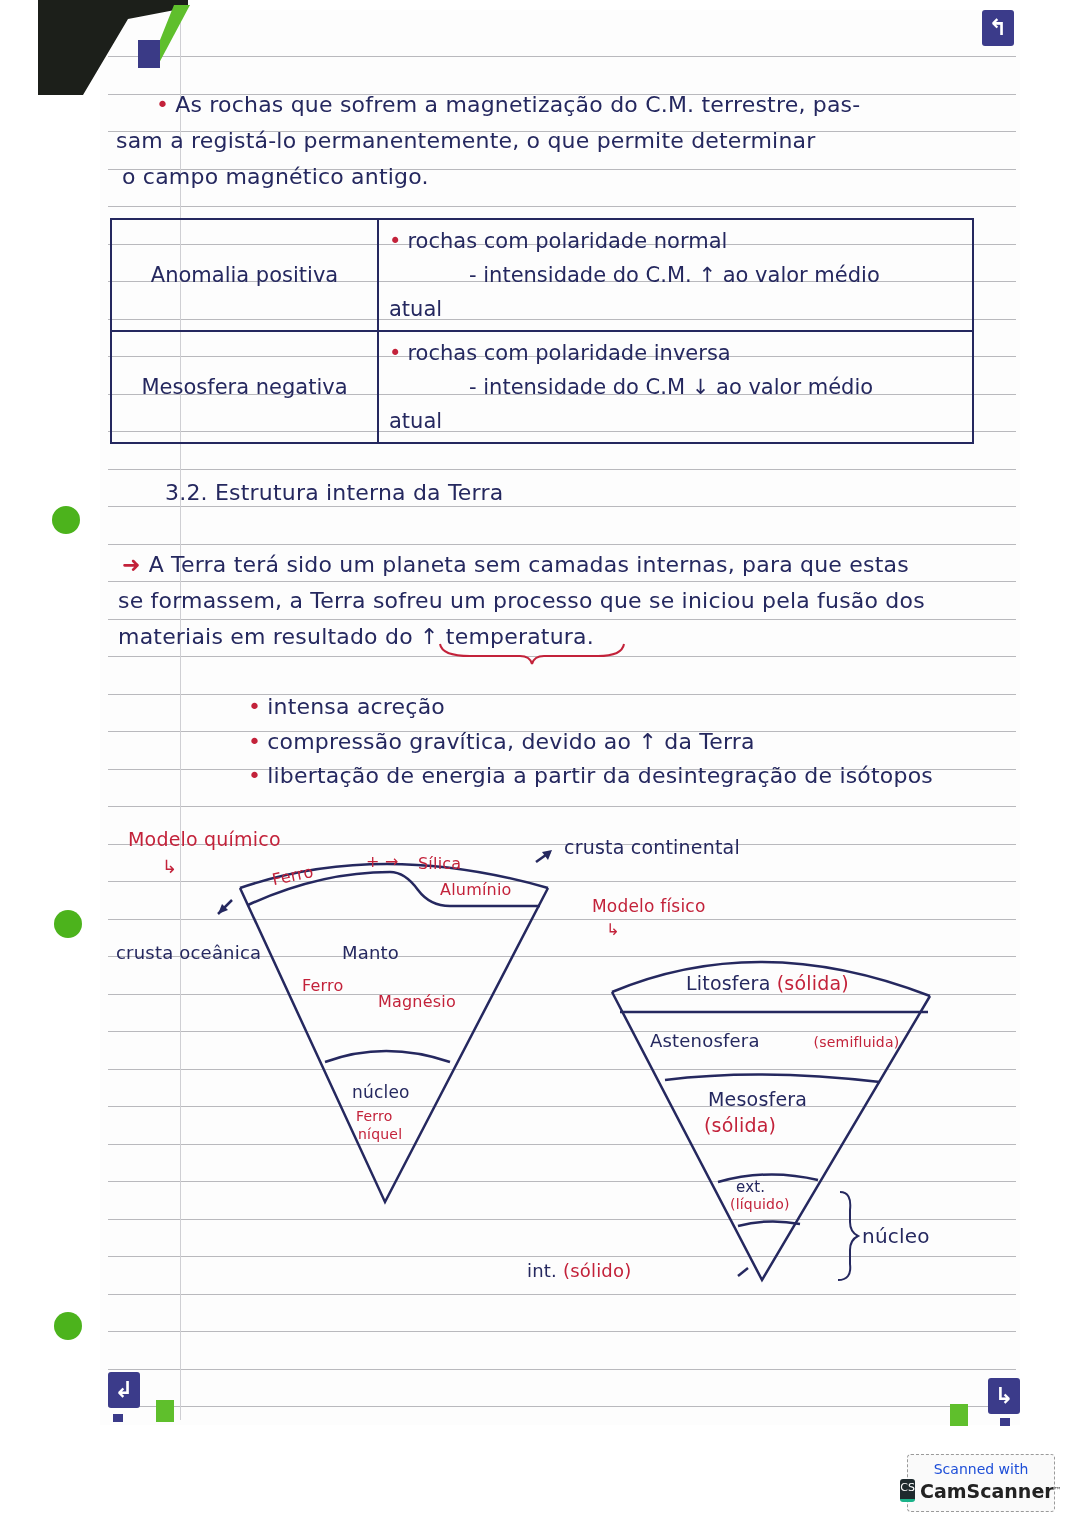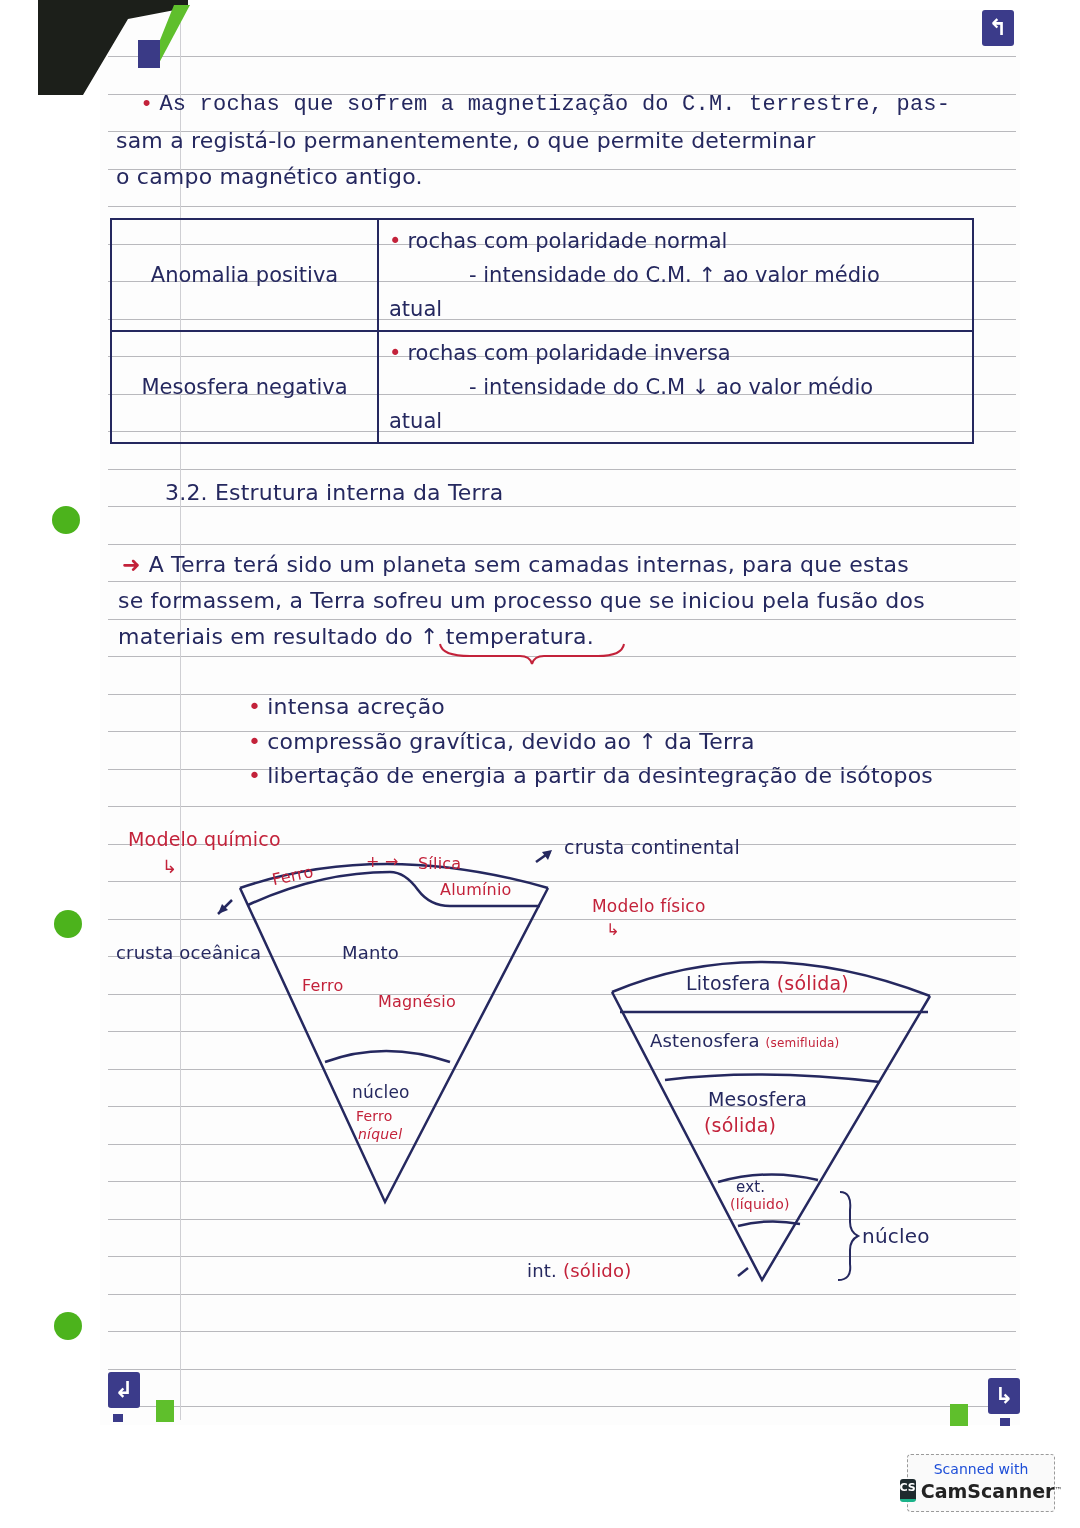--- a/index.html
+++ b/index.html
@@ -20,21 +20,21 @@
   .navy{color:#25285f;}
   .dot-red{color:#c3223a;margin-right:6px;}
   table.anom{position:absolute;left:110px;top:218px;width:864px;height:212px;border-collapse:collapse;border:2.5px solid #25285f;}
   table.anom td{border:2.5px solid #25285f;vertical-align:middle;color:#25285f;font-size:21px;padding:4px 10px;}
   table.anom td.label{width:245px;text-align:center;}
   .cell-line{display:block;line-height:34px;white-space:nowrap;}
   .indent{padding-left:80px;}
   .badge{position:absolute;left:907px;top:1454px;width:146px;height:56px;border:1.5px dashed #9a9a9a;border-radius:4px;background:#fafafa;text-align:center;}
   .badge-top{font-size:14px;color:#1d4ed8;margin-top:6px;}
   .badge-row{display:flex;align-items:center;justify-content:center;margin-top:2px;}
-  .cs-logo{width:20px;height:20px;background:#1e2a2e;color:#fff;font-size:11px;font-weight:bold;line-height:18px;border-radius:3px;border-bottom:3px solid #1bb38a;margin-right:5px;}
+  .cs-logo{width:20px;height:20px;background:#1e2a2e;color:#fff;font-size:11px;font-weight:normal;line-height:18px;border-radius:3px;border-bottom:3px solid #1bb38a;margin-right:5px;}
   .badge-name{font-size:19px;color:#222;font-weight:bold;}
   svg.diagram{position:absolute;left:0;top:0;}
 </style>
 </head>
 <body>
 
 <div class="page"></div>
 <div class="lines"></div>
 <div class="margin-line"></div>
 <div class="corner-dark"></div>
@@ -46,23 +46,23 @@
 <div class="sq-green" style="left:156px;top:1400px;"></div>
 <div class="sq-blue" style="left:113px;top:1414px;"></div>
 <div class="nav-icon" style="left:988px;top:1378px;">↳</div>
 <div class="sq-green" style="left:950px;top:1404px;"></div>
 <div class="sq-blue" style="left:1000px;top:1418px;"></div>
 
 <div class="hole" style="left:52px;top:506px;"></div>
 <div class="hole" style="left:54px;top:910px;"></div>
 <div class="hole" style="left:54px;top:1312px;"></div>
 
-<div class="hw" style="left:140px;top:92px;font-family:Liberation Mono, monospace;"><span class="dot-red">•</span><span>As rochas que sofrem a magnetização do C.M. terrestre, pas-</span></div>
+<div class="hw" style="left:156px;top:92px;"><span class="dot-red">•</span><span>As rochas que sofrem a magnetização do C.M. terrestre, pas-</span></div>
 <div class="hw" style="left:116px;top:128px;">sam a registá-lo permanentemente, o que permite determinar</div>
-<div class="hw" style="left:116px;top:164px;">o campo magnético antigo.</div>
+<div class="hw" style="left:122px;top:164px;">o campo magnético antigo.</div>
 
 <table class="anom">
   <tbody>
       <tr>
     <td class="label">Anomalia positiva</td>
     <td>
       <span class="cell-line"><span class="dot-red">•</span><span>rochas com polaridade normal</span></span>
       <span class="cell-line indent">- intensidade do C.M. ↑ ao valor médio</span>
       <span class="cell-line">atual</span>
     </td>
@@ -121,27 +121,27 @@
 <div class="hw red" style="left:366px;top:852px;font-size:16px;">+ →</div>
 <div class="hw red" style="left:418px;top:854px;font-size:16px;">Sílica</div>
 <div class="hw red" style="left:440px;top:880px;font-size:16px;">Alumínio</div>
 <div class="hw navy" style="left:116px;top:942px;font-size:18px;">crusta oceânica</div>
 <div class="hw navy" style="left:564px;top:836px;font-size:19px;">crusta continental</div>
 <div class="hw navy" style="left:342px;top:942px;font-size:18px;">Manto</div>
 <div class="hw red" style="left:302px;top:976px;font-size:16px;">Ferro</div>
 <div class="hw red" style="left:378px;top:992px;font-size:16px;">Magnésio</div>
 <div class="hw navy" style="left:352px;top:1082px;font-size:17px;">núcleo</div>
 <div class="hw red" style="left:356px;top:1108px;font-size:14px;">Ferro</div>
-<div class="hw red" style="left:358px;top:1126px;font-size:14px;font-style:italic;">níquel</div>
+<div class="hw red" style="left:358px;top:1126px;font-size:14px;">níquel</div>
 
 <div class="hw red" style="left:592px;top:896px;font-size:17px;">Modelo físico</div>
 <div class="hw red" style="left:606px;top:920px;font-size:16px;">↳</div>
 
 <div class="hw" style="left:686px;top:972px;font-size:19px;"><span class="navy">Litosfera</span> <span class="red">(sólida)</span></div>
-<div class="hw" style="left:650px;top:1030px;font-size:18px;"><span class="navy">Astenosfera</span> <span class="red" style="font-size:12px;">(semifluida)</span></div>
+<div class="hw" style="left:650px;top:1030px;font-size:18px;"><span class="navy">Astenosfera</span> <span class="red" style="font-size:14px;margin-left:48px;">(semifluida)</span></div>
 <div class="hw navy" style="left:708px;top:1088px;font-size:19px;">Mesosfera</div>
 <div class="hw red" style="left:704px;top:1114px;font-size:19px;">(sólida)</div>
 <div class="hw navy" style="left:736px;top:1178px;font-size:15px;">ext.</div>
 <div class="hw red" style="left:730px;top:1196px;font-size:14px;">(líquido)</div>
 <div class="hw" style="left:527px;top:1260px;font-size:18px;"><span class="navy">int.</span> <span class="red">(sólido)</span></div>
 <div class="hw navy" style="left:862px;top:1224px;font-size:20px;">núcleo</div>
 
 <div class="badge">
   <div class="badge-top">Scanned with</div>
   <div class="badge-row">

